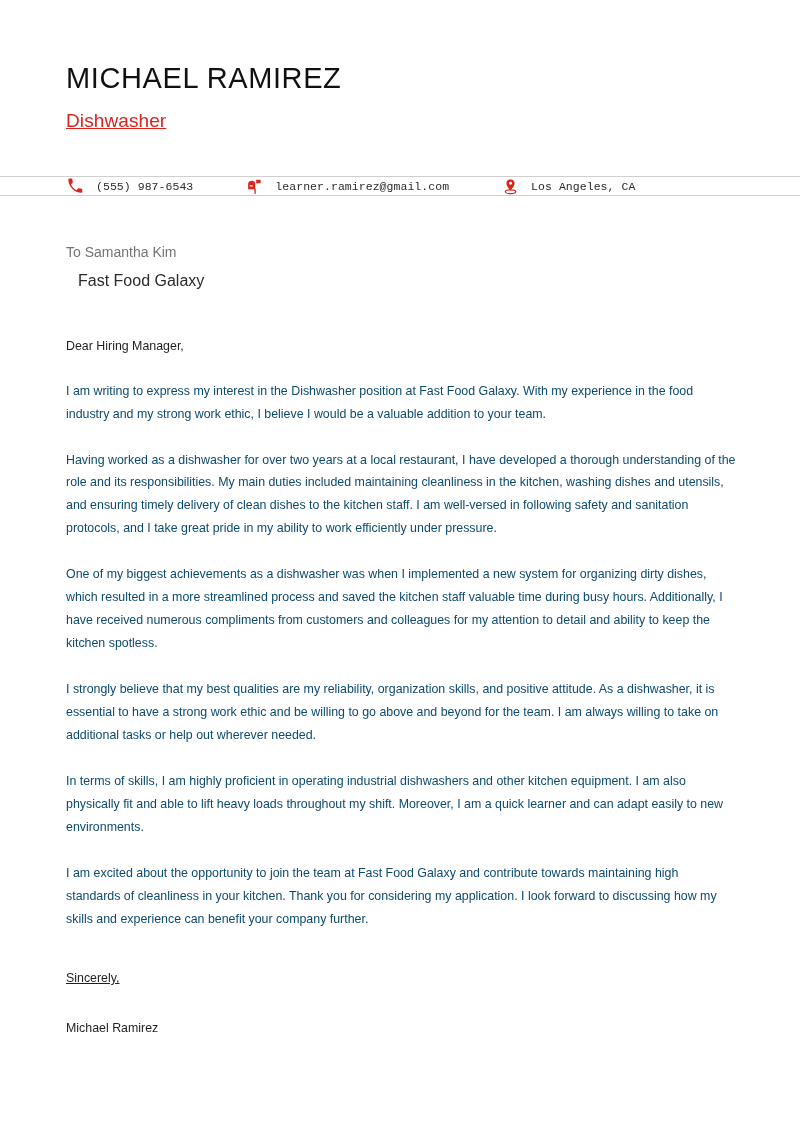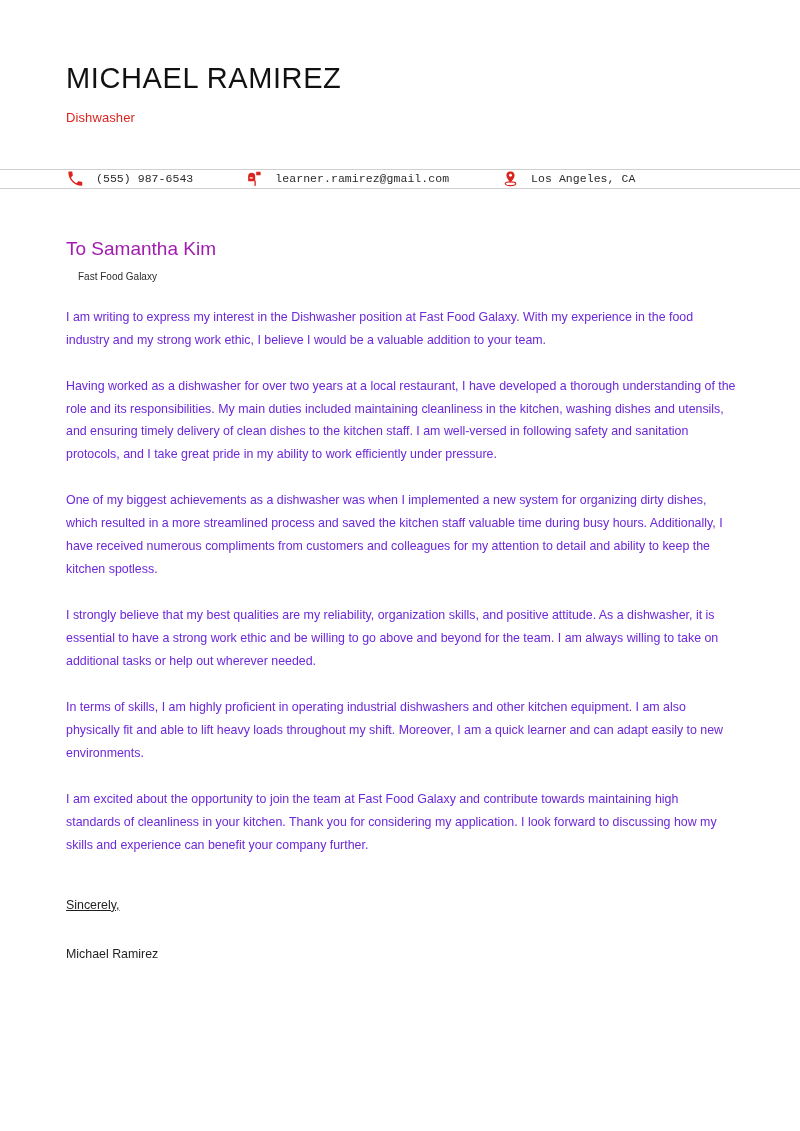--- a/index.html
+++ b/index.html
@@ -32,25 +32,26 @@
   .applicant-name {
     font-size: 29px;
     font-weight: 400;
     letter-spacing: 0.6px;
     line-height: 1.15;
     color: #111111;
     margin: 0;
     text-transform: uppercase;
   }
   .applicant-title {
-    font-size: 13px;
+    font-size: 19px;
     font-weight: 400;
     line-height: 1.2;
     margin: 15px 0 0 0;
     letter-spacing: 0.1px;
+    text-decoration: underline;
   }
 
   
   .rule {
     width: 100%;
     height: 1px;
     background: #cfcfcf;
     flex: none;
   }
   .contact-bar {
@@ -83,42 +84,42 @@
     letter-spacing: 0.05px;
   }
   .header-top-rule { margin-top: 43px; }
 
   
   .letter {
     padding: 48px 64px 0 66px;
     flex: 1 1 auto;
   }
   .recipient-name {
-    font-size: 19px;
+    font-size: 14px;
     font-weight: 400;
-    color: #a21caf;
+    color: #737373;
     margin: 0;
     line-height: 1.25;
   }
   .recipient-company {
-    font-size: 10px;
+    font-size: 16px;
     color: #2b2b2b;
     margin: 9px 0 0 0;
     line-height: 1.3;
     padding-left: 12px;
   }
   .salutation {
     font-size: 12.4px;
     color: #1f1f1f;
     margin: 46px 0 0 0;
     line-height: 1.55;
   }
   .body-paragraph {
     font-size: 12.4px;
-    color: #6d28d9;
+    color: #0c4a6e;
     line-height: 1.85;
     margin: 23px 0 0 0;
     max-width: 672px;
     text-align: left;
   }
   .closing {
     font-size: 12.4px;
     color: #1f1f1f;
     margin: 39px 0 0 0;
     line-height: 1.55;
@@ -179,20 +180,21 @@
 
   </div>
 
   <div class="rule"></div>
 
   <div class="letter">
 
     <div class="recipient-name">To Samantha Kim</div>
     <div class="recipient-company">Fast Food Galaxy</div>
 
+    <p class="salutation">Dear Hiring Manager,</p>
 
     <p class="body-paragraph">I am writing to express my interest in the Dishwasher position at Fast Food Galaxy. With my experience in the food industry and my strong work ethic, I believe I would be a valuable addition to your team.</p>
     <p class="body-paragraph">Having worked as a dishwasher for over two years at a local restaurant, I have developed a thorough understanding of the role and its responsibilities. My main duties included maintaining cleanliness in the kitchen, washing dishes and utensils, and ensuring timely delivery of clean dishes to the kitchen staff. I am well-versed in following safety and sanitation protocols, and I take great pride in my ability to work efficiently under pressure.</p>
     <p class="body-paragraph">One of my biggest achievements as a dishwasher was when I implemented a new system for organizing dirty dishes, which resulted in a more streamlined process and saved the kitchen staff valuable time during busy hours. Additionally, I have received numerous compliments from customers and colleagues for my attention to detail and ability to keep the kitchen spotless.</p>
     <p class="body-paragraph">I strongly believe that my best qualities are my reliability, organization skills, and positive attitude. As a dishwasher, it is essential to have a strong work ethic and be willing to go above and beyond for the team. I am always willing to take on additional tasks or help out wherever needed.</p>
     <p class="body-paragraph">In terms of skills, I am highly proficient in operating industrial dishwashers and other kitchen equipment. I am also physically fit and able to lift heavy loads throughout my shift. Moreover, I am a quick learner and can adapt easily to new environments.</p>
     <p class="body-paragraph">I am excited about the opportunity to join the team at Fast Food Galaxy and contribute towards maintaining high standards of cleanliness in your kitchen. Thank you for considering my application. I look forward to discussing how my skills and experience can benefit your company further.</p>
 
     <p class="closing">Sincerely,</p>
 

